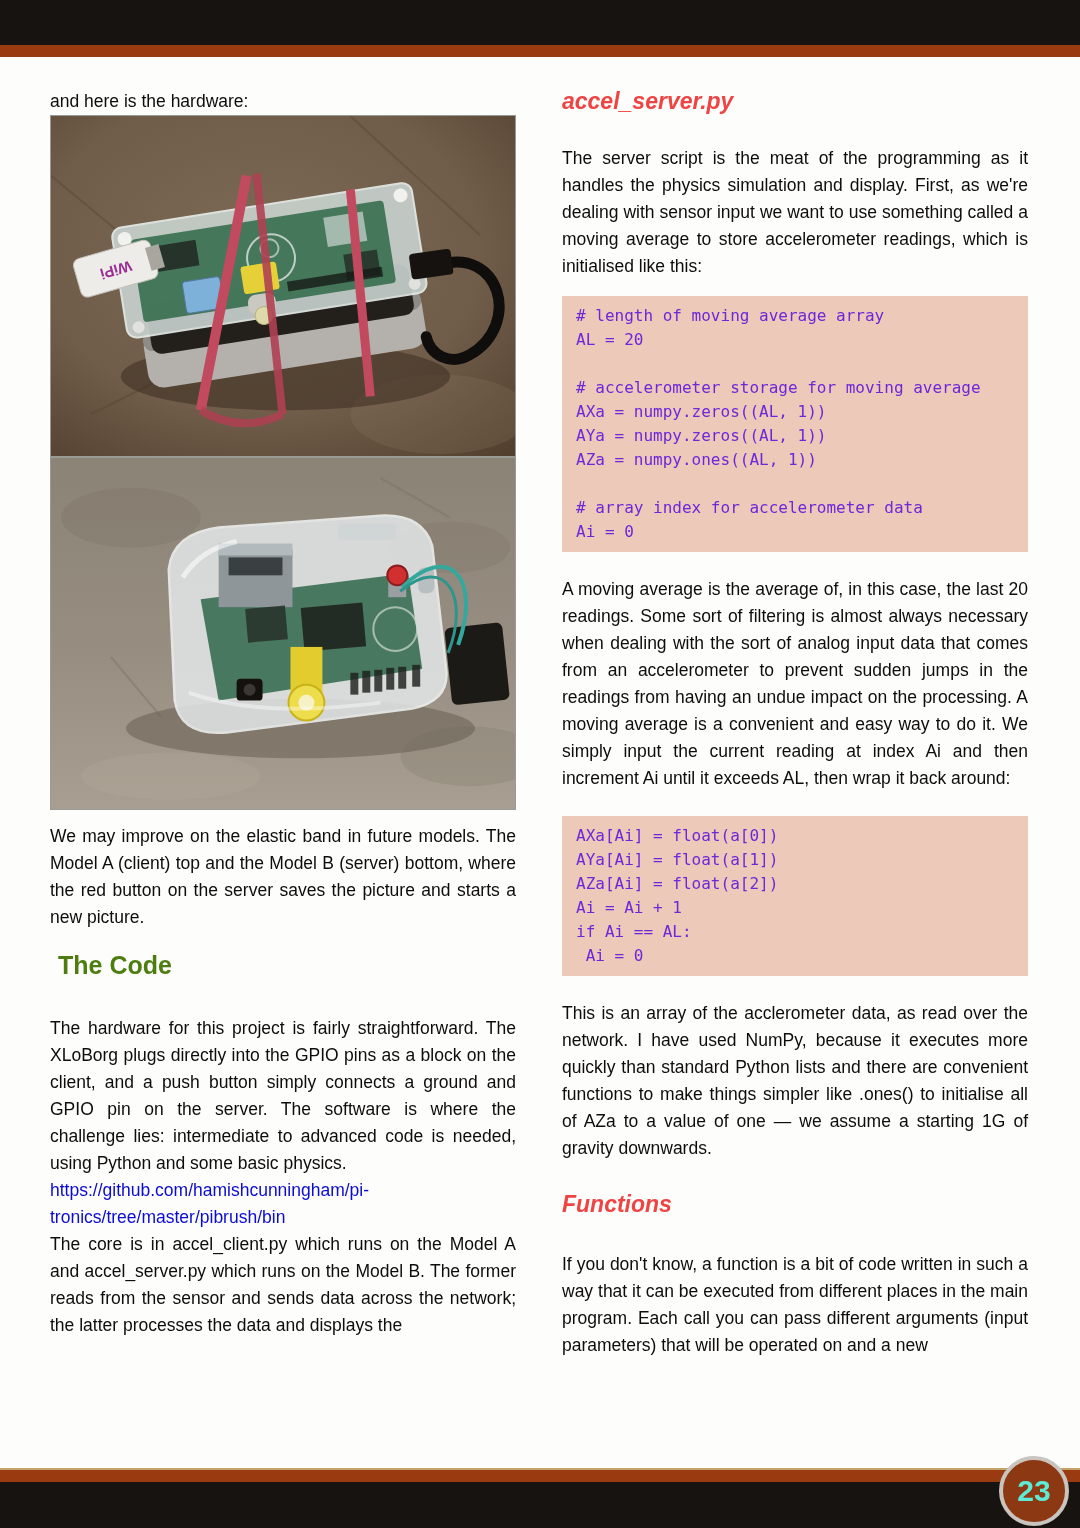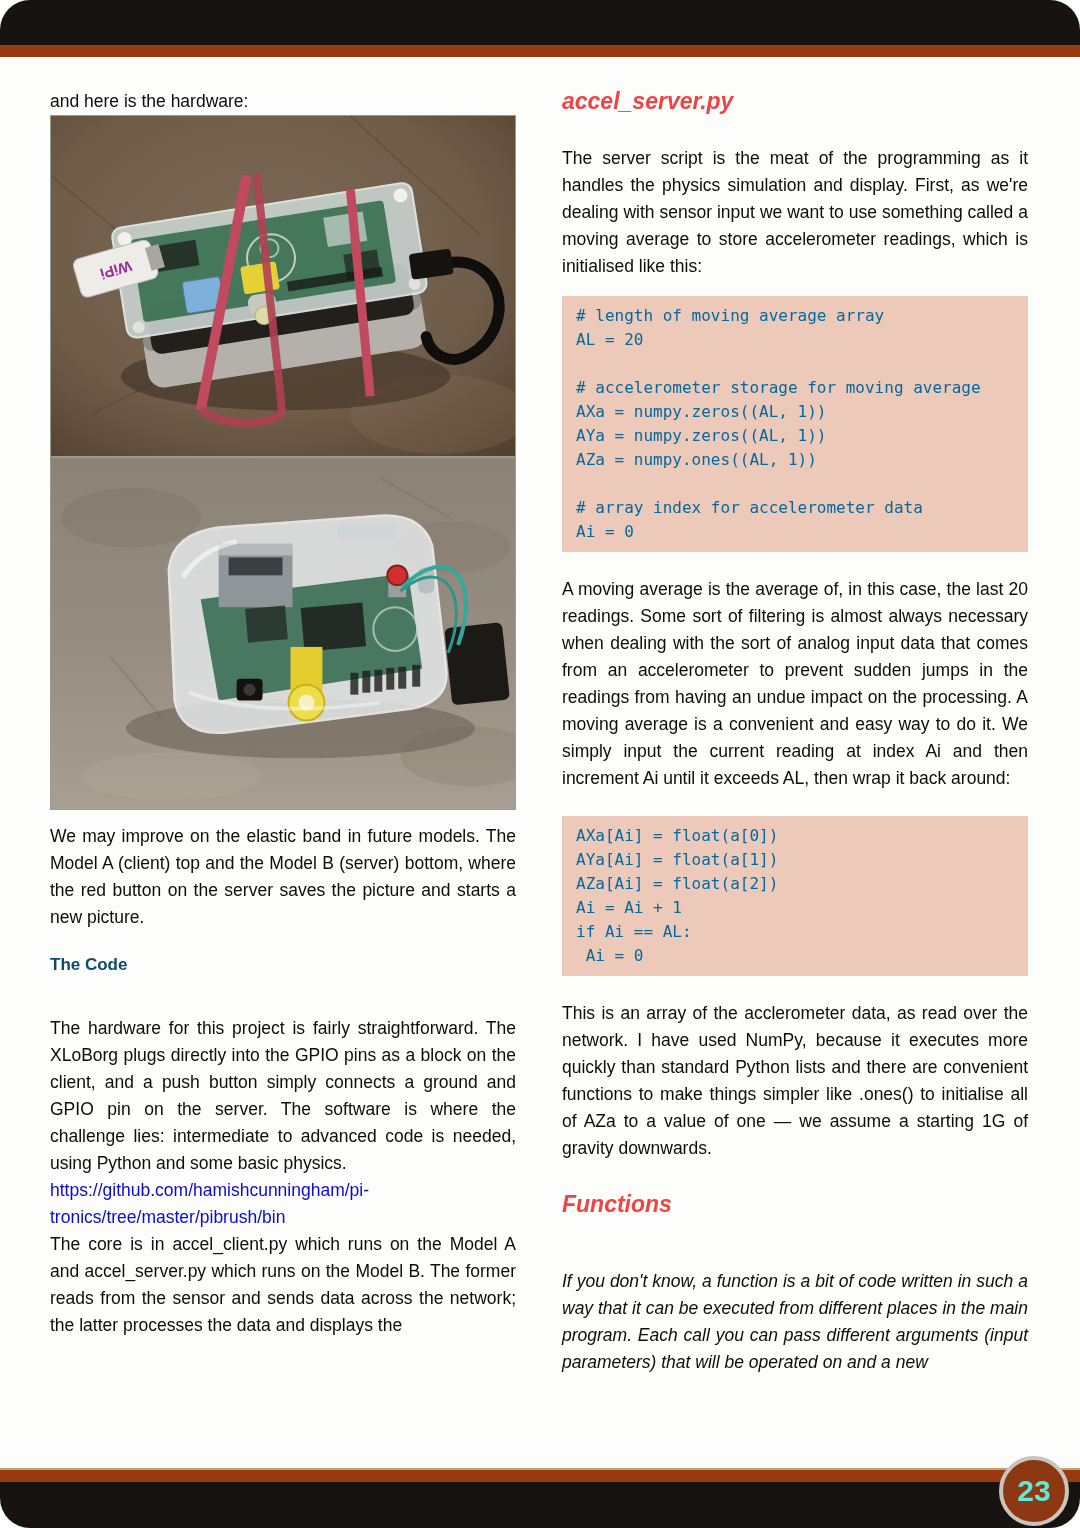--- a/index.html
+++ b/index.html
@@ -4,21 +4,20 @@
 <style>
   html, body { margin: 0; padding: 0; background: #ffffff; }
   .page {
     position: relative;
     width: 1080px;
     height: 1528px;
     background: #fdfdfc;
     overflow: hidden;
     font-family: "Liberation Sans", sans-serif;
     color: #0e0d0c;
-    border-radius: 30px;
   }
   
   .top-black    { position: absolute; top: 0;      left: 0; right: 0; height: 45px; background: #171310; }
   .top-stripe   { position: absolute; top: 45px;   left: 0; right: 0; height: 12px; background: #993a10; }
   .bottom-stripe{ position: absolute; top: 1468px; left: 0; right: 0; height: 14px; background: #993a10;
                   border-top: 2px solid #c1a36b; box-sizing: border-box; }
   .bottom-black { position: absolute; top: 1482px; left: 0; right: 0; height: 46px; background: #171310; }
   .page-badge {
     position: absolute; top: 1456px; left: 999px;
     width: 62px; height: 62px; border-radius: 50%;
@@ -30,42 +29,42 @@
   .col { position: absolute; top: 57px; width: 466px; }
   .col-left  { left: 50px; }
   .col-right { left: 562px; }
   .body-text { font-size: 17.5px; line-height: 27px; text-align: justify; margin: 0; }
   .intro { margin-top: 31px; text-align: left; }
   figure.photo { margin: 0; border: 1px solid #9a9a94; box-sizing: border-box; background: #7a6a58; }
   figure.photo svg { display: block; width: 100%; height: 100%; }
   .photo-1 { margin-top: 18px; height: 342px; }
   .photo-2 { margin-top: 17px; height: 353px; }
   .caption { margin-top: 13px; }
-  .section-heading { font-size: 17px; line-height: 30px; font-weight: bold; margin: 19px 0 0 0; color: #0c4a6e; }
+  .section-heading { font-size: 25px; line-height: 30px; font-weight: bold; margin: 19px 0 0 8px; color: #4d7c0f; }
   .para-hardware { margin-top: 35px; }
   .github-label { margin-top: 33px; text-align: left; }
   .link { display: block; color: #0b0bd4; text-decoration: none; font-size: 17.5px; line-height: 27px; }
   .link span { display: block; }
   .para-core { margin-top: 0; }
   .script-heading { font-size: 23px; line-height: 28px; font-style: italic; font-weight: bold; margin: 30px 0 0 0; color: #ef4444; }
   .col-right .para-server { margin-top: 30px; }
   .code-block {
     background: #ecc9b8;
     font-family: "DejaVu Sans Mono", monospace;
     font-size: 16px; line-height: 24px;
-    color: #0369a1;
+    color: #6d28d9;
     margin: 0; padding: 8px 14px;
     white-space: pre; overflow: hidden;
   }
   .code-init  { margin-top: 16px; }
   .para-moving-average { margin-top: 24px; }
   .code-array { margin-top: 24px; }
   .para-numpy { margin-top: 24px; }
   .heading-functions { margin-top: 28px; }
-  .para-functions { margin-top: 50px; font-style: italic; }
+  .para-functions { margin-top: 33px; }
 </style>
 </head>
 <body>
 
 <div class="page">
 
   <div class="top-black"></div>
   <div class="top-stripe"></div>
 
   <section class="col col-left">

